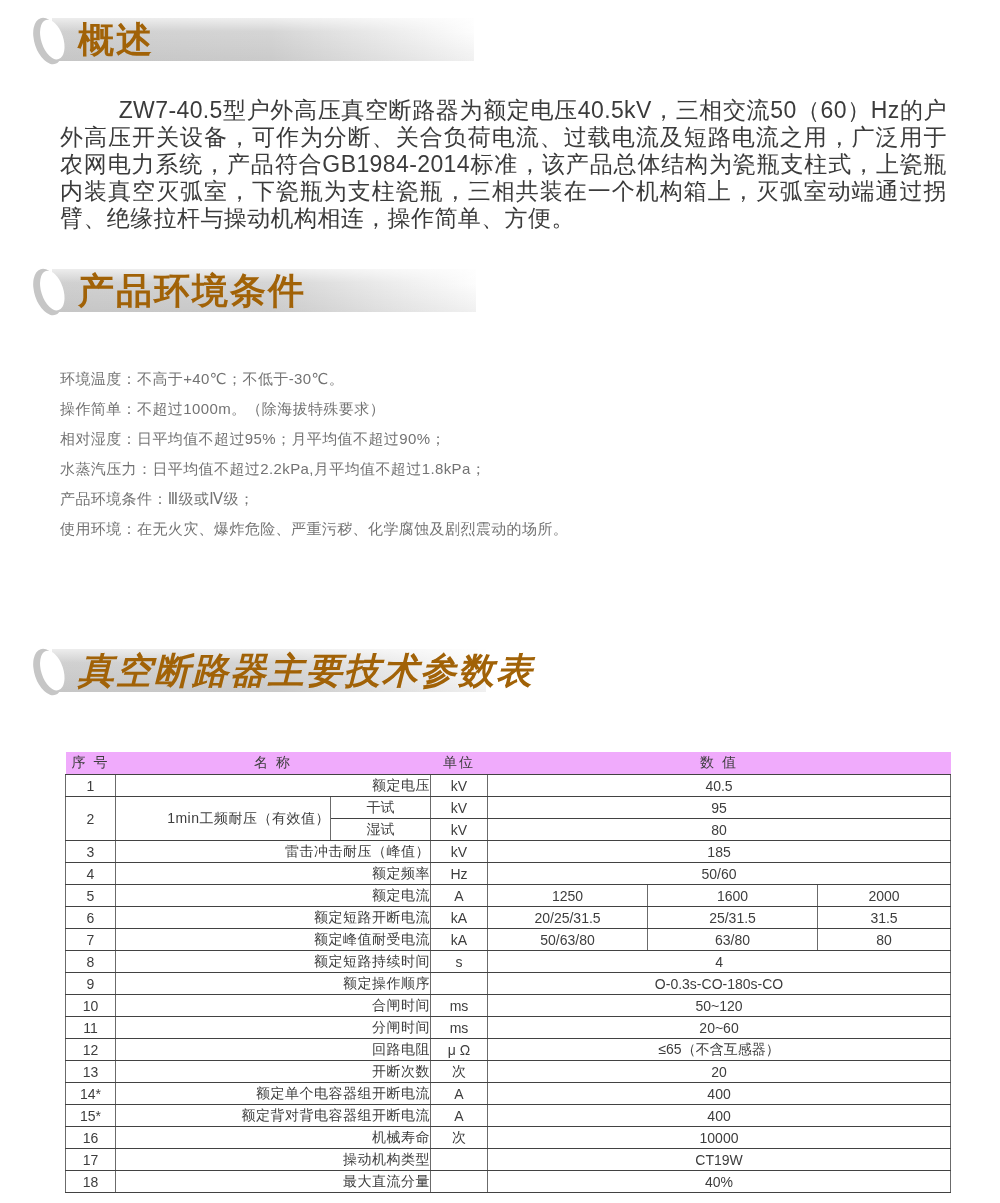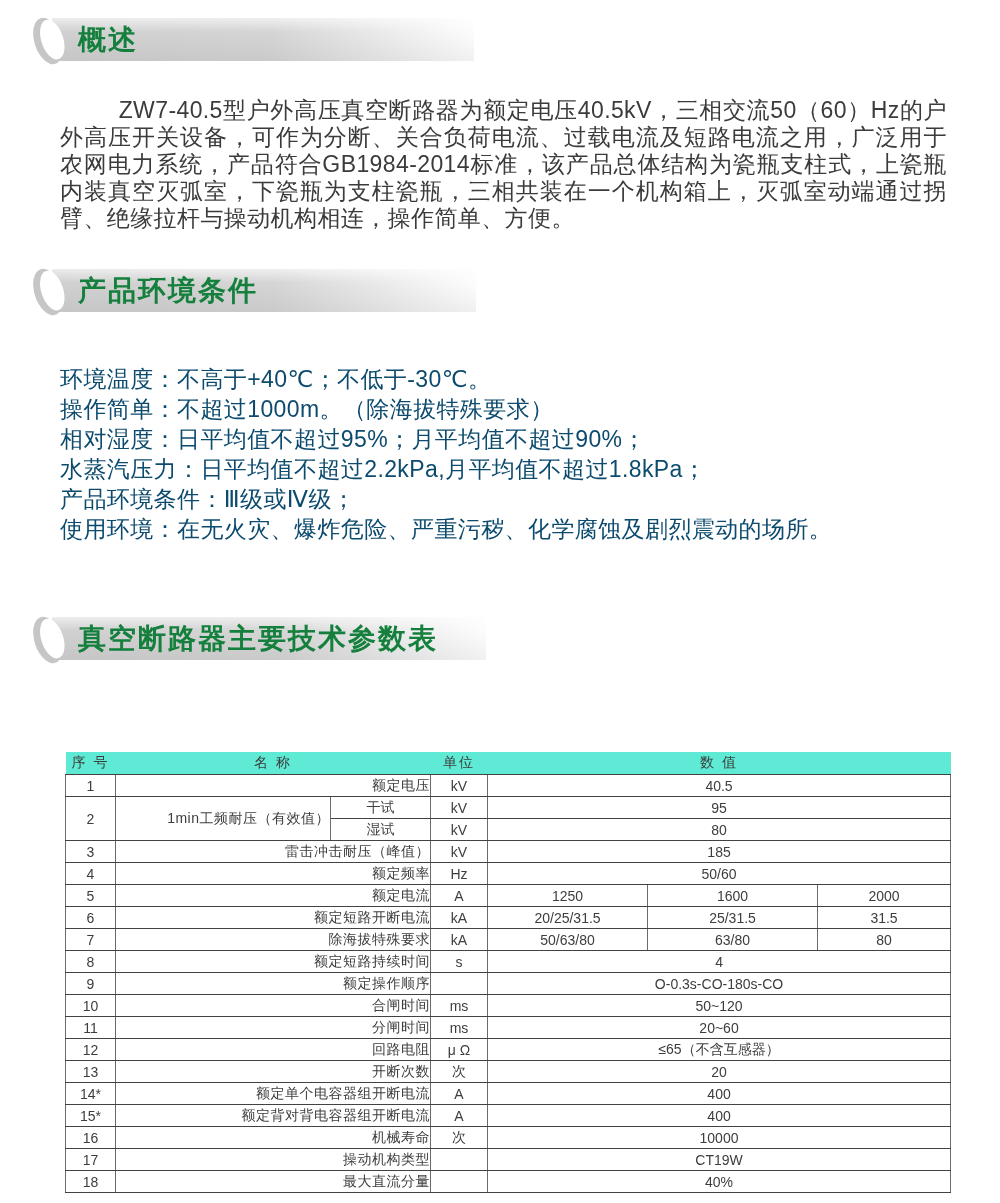--- a/index.html
+++ b/index.html
@@ -14,50 +14,50 @@
   .banner{position:absolute;left:24px;height:50px;}
   .banner .bar{
     position:absolute;left:28px;right:0;top:3px;bottom:4px;
     background:
       linear-gradient(to bottom, rgba(255,255,255,.62) 0%, rgba(255,255,255,0) 32%, rgba(0,0,0,.05) 100%),
       linear-gradient(to right, #d0d0d0 0%, #d5d5d5 52%, #eeeeee 82%, #fdfdfd 100%);
   }
   .banner .cap{position:absolute;left:4px;top:0;}
   .banner .title{
     position:absolute;left:54px;top:0;bottom:0;
-    line-height:49px;font-size:28px;font-weight:bold;
-    color:#15803d;letter-spacing:2px;white-space:nowrap;
+    line-height:49px;font-size:36px;font-weight:bold;
+    color:#a16207;letter-spacing:2px;white-space:nowrap;
   }
 
   
   .para{
     position:absolute;left:60px;width:887px;
     font-size:23px;line-height:27px;color:#3b3b3b;
     text-align:justify;text-indent:2.55em;letter-spacing:.4px;
   }
   .envlist{
     position:absolute;left:60px;width:900px;
-    font-size:23px;line-height:30px;color:#0c4a6e;letter-spacing:.4px;
+    font-size:15px;line-height:30px;color:#737373;letter-spacing:.4px;
   }
   .envlist div{white-space:nowrap;}
 
   
   .params{
     position:absolute;left:65px;top:752px;width:885px;
     border-collapse:collapse;table-layout:fixed;
     font-size:14px;color:#3d3d3d;
   }
   .params td{
     height:21px;padding:0;text-align:center;vertical-align:middle;
     border-top:1.5px solid #424242;border-bottom:1.5px solid #424242;
     border-left:1px solid #6b6b6b;border-right:1px solid #6b6b6b;
     overflow:hidden;white-space:nowrap;
   }
   .params thead td{
-    height:22px;background:#5eead4;border:none;
+    height:22px;background:#f0abfc;border:none;
     border-bottom:1.5px solid #424242;letter-spacing:2px;
   }
   .params td.name{text-align:right;padding-left:13px;letter-spacing:.5px;}
 </style>
 </head>
 <body>
 
 <div class="page">
 
   <div class="banner" style="top:15px;width:450px;">
@@ -86,21 +86,21 @@
 
   <div class="envlist" style="top:364px;">
     <div>环境温度：不高于+40℃；不低于-30℃。</div>
     <div>操作简单：不超过1000m。（除海拔特殊要求）</div>
     <div>相对湿度：日平均值不超过95%；月平均值不超过90%；</div>
     <div>水蒸汽压力：日平均值不超过2.2kPa,月平均值不超过1.8kPa；</div>
     <div>产品环境条件：Ⅲ级或Ⅳ级；</div>
     <div>使用环境：在无火灾、爆炸危险、严重污秽、化学腐蚀及剧烈震动的场所。</div>
   </div>
 
-  <div class="banner" style="top:614px;width:462px;">
+  <div class="banner" style="top:646px;width:462px;font-style:italic;">
     <div class="bar"></div>
     <svg class="cap" width="48" height="52" viewBox="0 0 48 52">
       <g transform="rotate(-18 20 26)">
         <ellipse cx="20" cy="26" rx="13.5" ry="24" fill="#c6c6c6"></ellipse>
         <ellipse cx="24.5" cy="26" rx="11" ry="20.5" fill="#ffffff"></ellipse>
       </g>
     </svg>
     <div class="title">真空断路器主要技术参数表</div>
   </div>
 
@@ -164,21 +164,21 @@
       <tr>
         <td>6</td>
         <td class="name" colspan="2">额定短路开断电流</td>
         <td>kA</td>
         <td>20/25/31.5</td>
         <td>25/31.5</td>
         <td>31.5</td>
       </tr>
       <tr>
         <td>7</td>
-        <td class="name" colspan="2">除海拔特殊要求</td>
+        <td class="name" colspan="2">额定峰值耐受电流</td>
         <td>kA</td>
         <td>50/63/80</td>
         <td>63/80</td>
         <td>80</td>
       </tr>
       <tr>
         <td>8</td>
         <td class="name" colspan="2">额定短路持续时间</td>
         <td>s</td>
         <td colspan="3">4</td>

